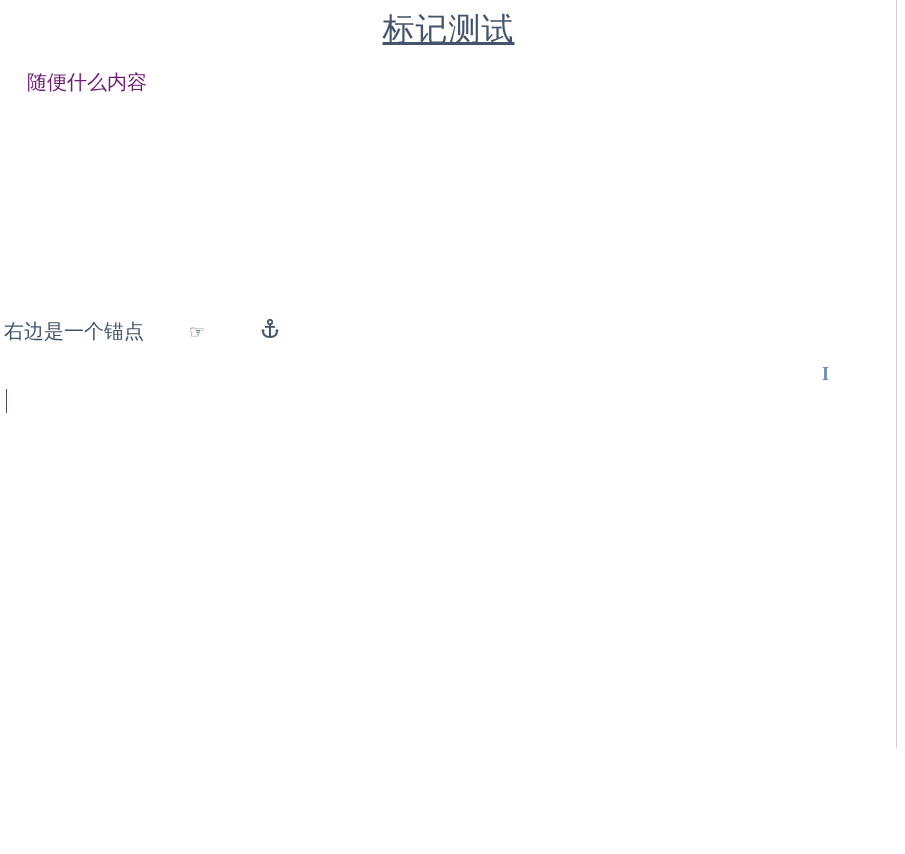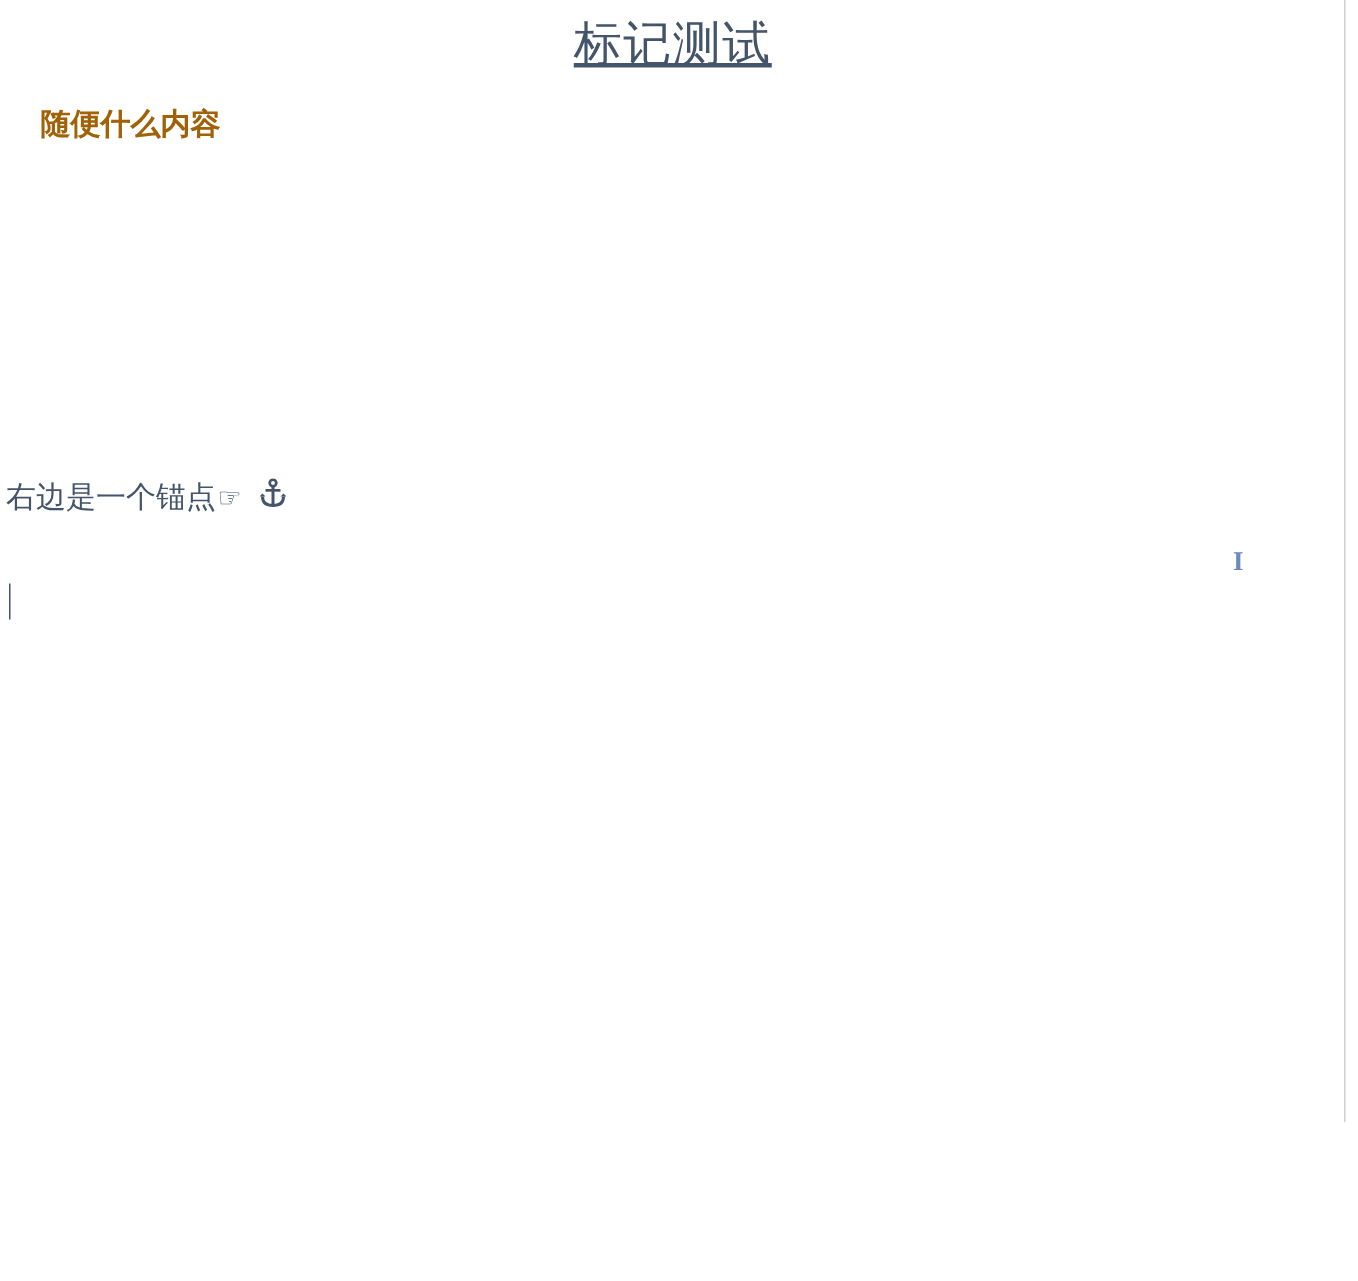--- a/index.html
+++ b/index.html
@@ -32,32 +32,33 @@
       color: #44546a;
       text-decoration: underline;
       font-weight: 400;
       letter-spacing: 1px;
     }
     .body-text-1 {
       position: absolute;
       top: 69px;
       left: 27px;
       font-size: 20px;
-      color: #a16207;
-      font-weight: 700;
+      color: #701a75;
+      font-weight: 400;
     }
     .anchor-line {
       position: absolute;
       top: 318px;
       left: 4px;
       font-size: 20px;
       color: #44546a;
       font-weight: 400;
       display: flex;
       align-items: center;
+      gap: 44px;
     }
     .anchor-text {
       display: inline;
     }
     .pointing-hand {
       font-size: 18px;
       margin-left: 1px;
       color: #44546a;
     }
     .anchor-icon {

